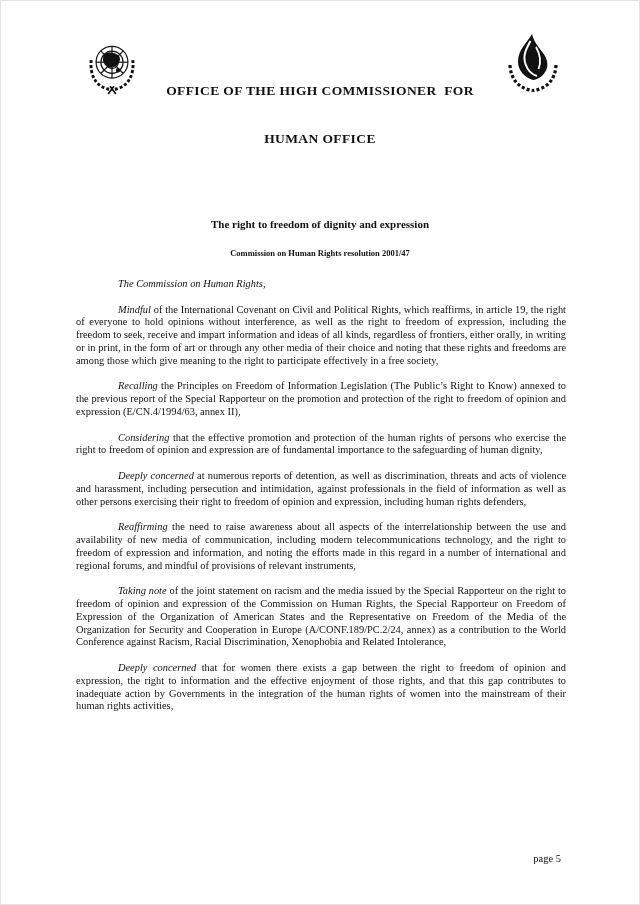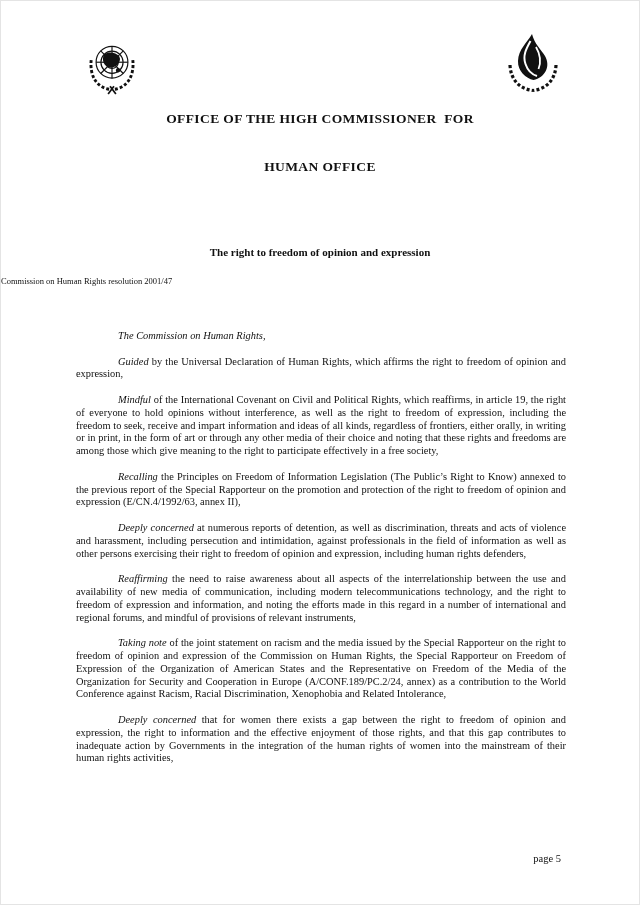--- a/index.html
+++ b/index.html
@@ -27,41 +27,42 @@
     width: 54px;
     height: 60px;
   }
   .logo-right {
     left: 502px;
     top: 31px;
     width: 60px;
     height: 66px;
   }
   .org-title {
-    padding-top: 78px;
+    padding-top: 50px;
     text-align: center;
     font-weight: bold;
     font-size: 13.5px;
     line-height: 16px;
     letter-spacing: 0.4px;
     white-space: pre-wrap;
   }
   .doc-title {
     margin-top: 39px;
     text-align: center;
     font-weight: bold;
     font-size: 11px;
   }
   .doc-subtitle {
     margin-top: 18px;
-    font-weight: normal;
+    text-align: center;
+    font-weight: bold;
     font-size: 8.5px;
   }
   .body-text {
-    margin: 44px 75px 0 75px;
+    margin: 20px 75px 0 75px;
     width: 490px;
     font-size: 10.4px;
     line-height: 12.8px;
     text-align: justify;
   }
   .body-text p {
     margin: 0 0 12.8px 0;
     text-indent: 42px;
   }
   .body-text p i {
@@ -114,28 +115,28 @@
         <path d="M53,33 C52.5,47 44,57 30,58.5"></path>
       </g>
     </svg>
   </div>
 
   <div class="org-title">
     <div>OFFICE OF THE HIGH COMMISSIONER  FOR</div>
     <div>HUMAN OFFICE</div>
   </div>
 
-  <div class="doc-title">The right to freedom of opinion and expression</div>
+  <div class="doc-title">The right to freedom of dignity and expression</div>
   <div class="doc-subtitle">Commission on Human Rights resolution 2001/47</div>
 
   <div class="body-text" id="paragraphs">
       <p><i>The Commission on Human Rights,</i><span></span></p>
-      <p><i>Guided</i><span> by the Universal Declaration of Human Rights, which affirms the right to freedom of opinion and expression,</span></p>
       <p><i>Mindful</i><span> of the International Covenant on Civil and Political Rights, which reaffirms, in article 19, the right of everyone to hold opinions without interference, as well as the right to freedom of expression, including the freedom to seek, receive and impart information and ideas of all kinds, regardless of frontiers, either orally, in writing or in print, in the form of art or through any other media of their choice and noting that these rights and freedoms are among those which give meaning to the right to participate effectively in a free society,</span></p>
-      <p><i>Recalling</i><span> the Principles on Freedom of Information Legislation (The Public’s Right to Know) annexed to the previous report of the Special Rapporteur on the promotion and protection of the right to freedom of opinion and expression (E/CN.4/1992/63, annex II),</span></p>
+      <p><i>Recalling</i><span> the Principles on Freedom of Information Legislation (The Public’s Right to Know) annexed to the previous report of the Special Rapporteur on the promotion and protection of the right to freedom of opinion and expression (E/CN.4/1994/63, annex II),</span></p>
+      <p><i>Considering</i><span> that the effective promotion and protection of the human rights of persons who exercise the right to freedom of opinion and expression are of fundamental importance to the safeguarding of human dignity,</span></p>
       <p><i>Deeply concerned</i><span> at numerous reports of detention, as well as discrimination, threats and acts of violence and harassment, including persecution and intimidation, against professionals in the field of information as well as other persons exercising their right to freedom of opinion and expression, including human rights defenders,</span></p>
       <p><i>Reaffirming</i><span> the need to raise awareness about all aspects of the interrelationship between the use and availability of new media of communication, including modern telecommunications technology, and the right to freedom of expression and information, and noting the efforts made in this regard in a number of international and regional forums, and mindful of provisions of relevant instruments,</span></p>
       <p><i>Taking note</i><span> of the joint statement on racism and the media issued by the Special Rapporteur on the right to freedom of opinion and expression of the Commission on Human Rights, the Special Rapporteur on Freedom of Expression of the Organization of American States and the Representative on Freedom of the Media of the Organization for Security and Cooperation in Europe (A/CONF.189/PC.2/24, annex) as a contribution to the World Conference against Racism, Racial Discrimination, Xenophobia and Related Intolerance,</span></p>
       <p><i>Deeply concerned</i><span> that for women there exists a gap between the right to freedom of opinion and expression, the right to information and the effective enjoyment of those rights, and that this gap contributes to inadequate action by Governments in the integration of the human rights of women into the mainstream of their human rights activities,</span></p>
     </div>
 
   <div class="footer">page 5</div>
 
 </div>
 

